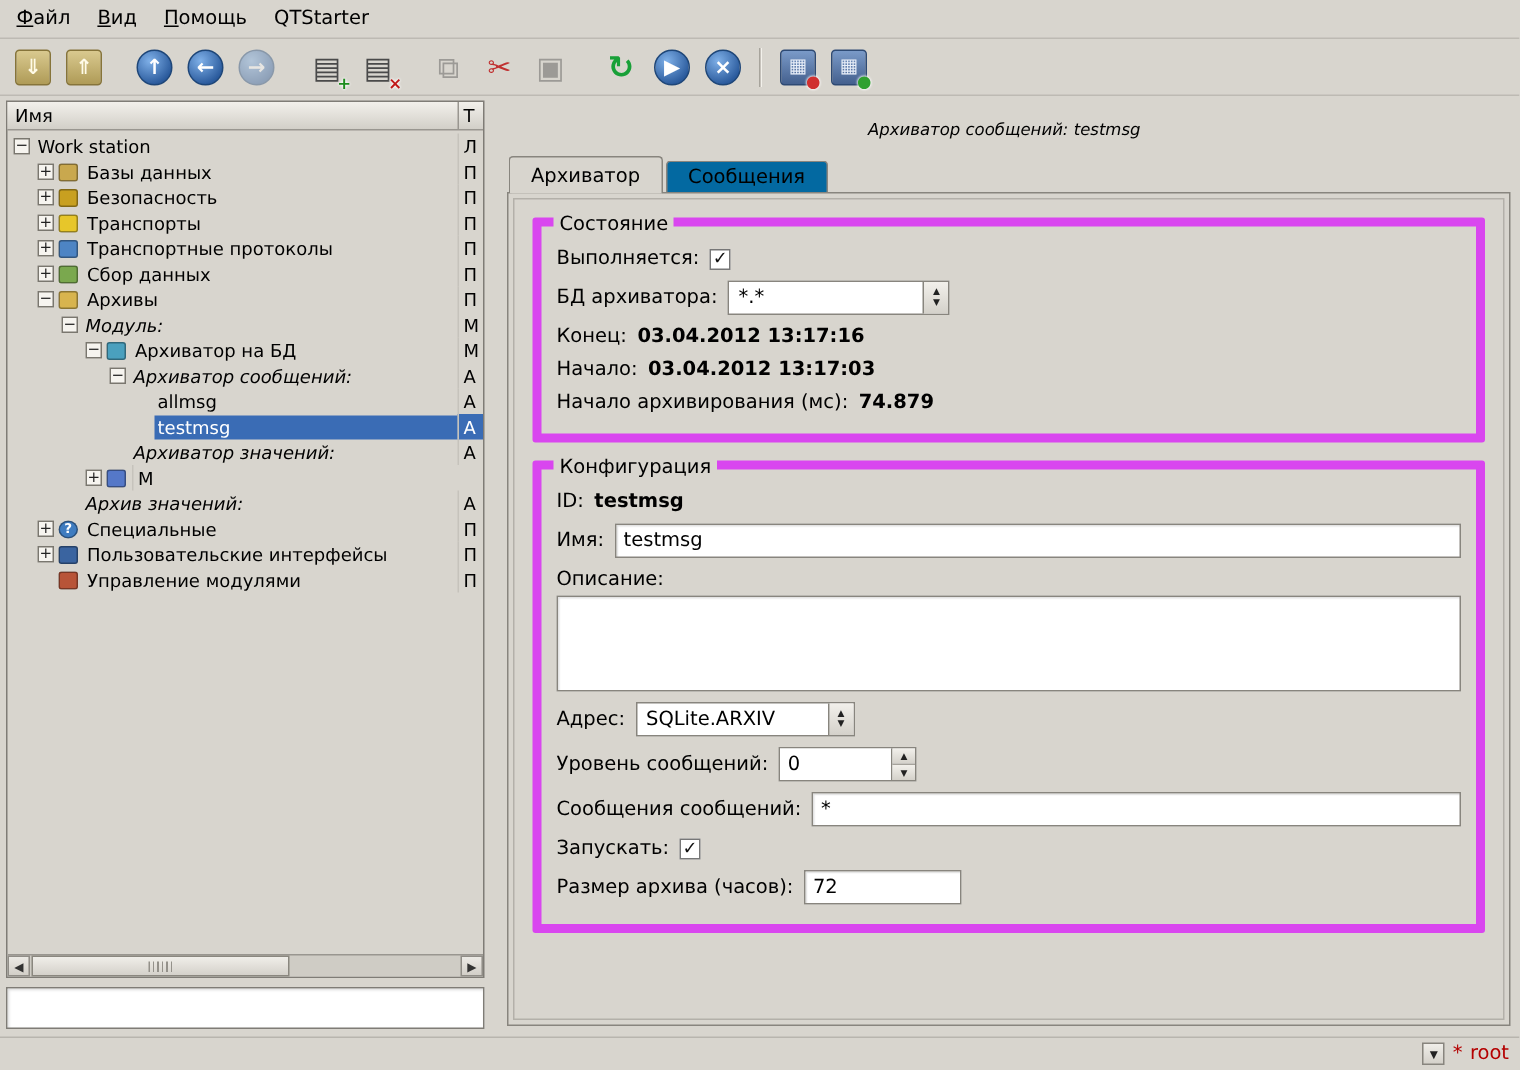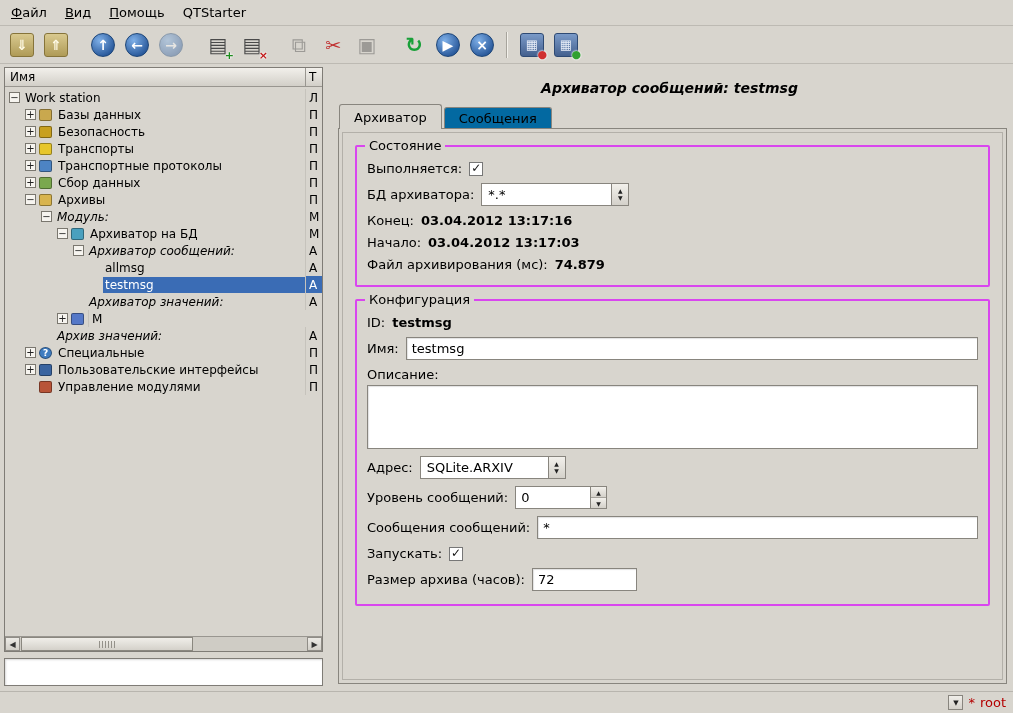--- a/index.html
+++ b/index.html
@@ -54,29 +54,29 @@
           background:linear-gradient(#eceae5,#d2cfc8);border:1px solid #908d87;}
   .hs-track{flex:1;position:relative;}
   .hs-thumb{position:absolute;left:1px;top:0;bottom:0;width:172px;background:linear-gradient(#f0eee9,#d4d1ca);
             border:1px solid #8a877f;display:flex;align-items:center;justify-content:center;}
   .hs-grip{width:16px;height:7px;background:repeating-linear-gradient(90deg,#94918a 0 1px,transparent 1px 3px);}
   .tree-filter{position:absolute;left:4px;bottom:27px;width:319px;height:28px;background:#fff;
                border:1px solid #7f7c76;box-shadow:inset 1px 1px 2px rgba(0,0,0,.15);padding:0 6px;font:inherit;}
 
   
   .right-panel{position:absolute;left:330px;top:67px;right:4px;bottom:25px;}
-  .page-title{text-align:center;font-size:14px;font-weight:bold;font-style:italic;padding-top:13px;height:36px;}
+  .page-title{text-align:center;font-size:11px;font-weight:normal;font-style:italic;padding-top:13px;height:36px;}
   .tabs{display:flex;align-items:flex-end;margin-left:9px;height:25px;position:relative;z-index:2;}
   .tab{border:1px solid #88857e;border-bottom:none;padding:0 14px;border-radius:3px 3px 0 0;background:#0369a1;
        height:21px;display:flex;align-items:center;margin-right:2px;}
   .tab.active{background:#d8d5ce;height:25px;margin-bottom:-1px;}
   .tab-pane{position:absolute;top:61px;left:8px;right:2px;bottom:4px;border:1px solid #88857e;z-index:1;}
   .pane-inner{position:absolute;inset:3px;border:1px solid #b3b0a9;padding:12px 12px 8px;overflow:hidden;}
 
-  .groupbox{position:relative;border:2px solid #d946ef;border-radius:2px;padding:14px 10px 6px;margin-bottom:12px;}
+  .groupbox{position:relative;border:6px solid #d946ef;border-radius:2px;padding:14px 10px 6px;margin-bottom:12px;}
   .group-title{position:absolute;top:-9px;left:8px;background:#d8d5ce;padding:0 4px;}
   .frow{display:flex;align-items:center;margin-bottom:7px;gap:7px;}
   .bold{font-weight:bold;}
   .flex1{flex:1;}
 
   .text-input{height:23px;border:1px solid #88857e;background:#fff;padding:0 5px;font:inherit;
               box-shadow:inset 1px 1px 1px rgba(0,0,0,.12);}
   textarea.text-input{height:64px;width:100%;resize:none;padding:3px 5px;}
   .combo{display:inline-flex;align-items:stretch;border:1px solid #88857e;background:#fff;height:23px;}
   .combo-text{display:flex;align-items:center;padding:0 6px;flex:1;white-space:nowrap;}
@@ -323,21 +323,21 @@
         </div>
         <div class="frow">
           <span>Конец:</span>
           <span class="bold">03.04.2012 13:17:16</span>
         </div>
         <div class="frow">
           <span>Начало:</span>
           <span class="bold">03.04.2012 13:17:03</span>
         </div>
         <div class="frow">
-          <span>Файл архивирования (мс):</span>
+          <span>Начало архивирования (мс):</span>
           <span class="bold">74.879</span>
         </div>
       </div>
 
       <div class="groupbox">
         <span class="group-title">Конфигурация</span>
         <div class="frow">
           <span>ID:</span>
           <span class="bold">testmsg</span>
         </div>

